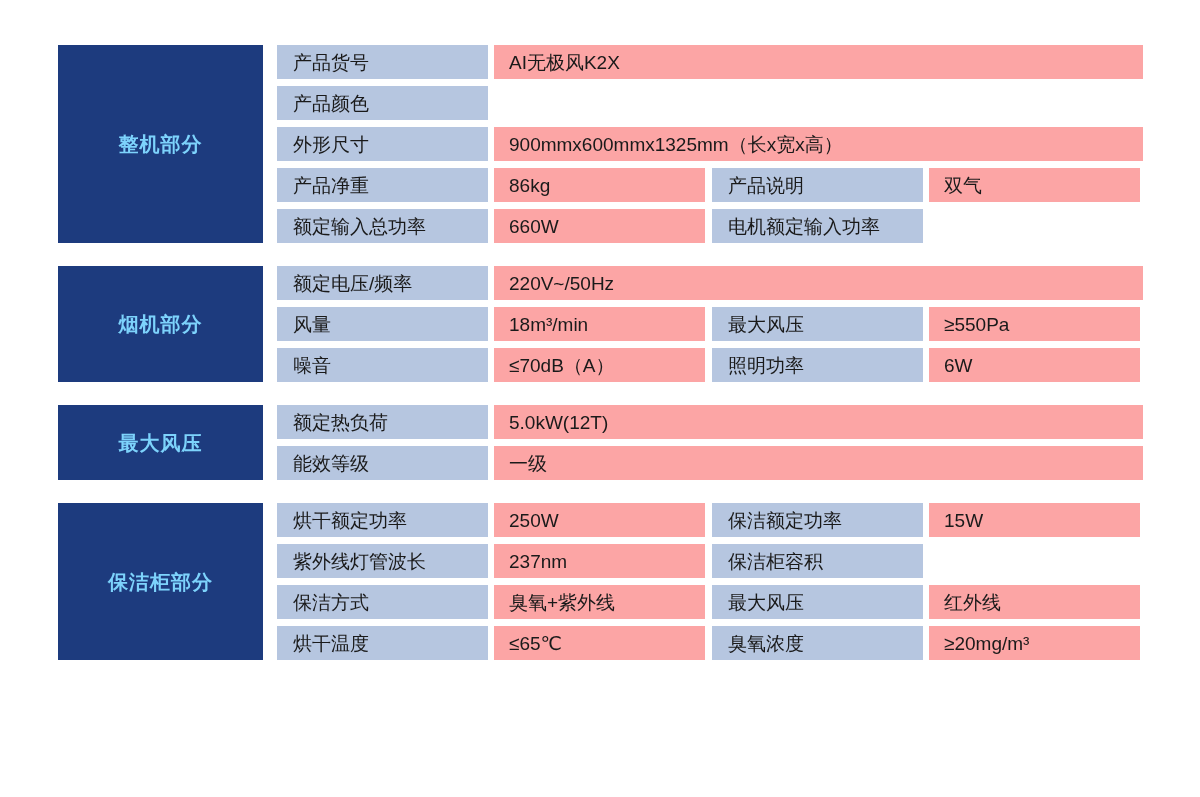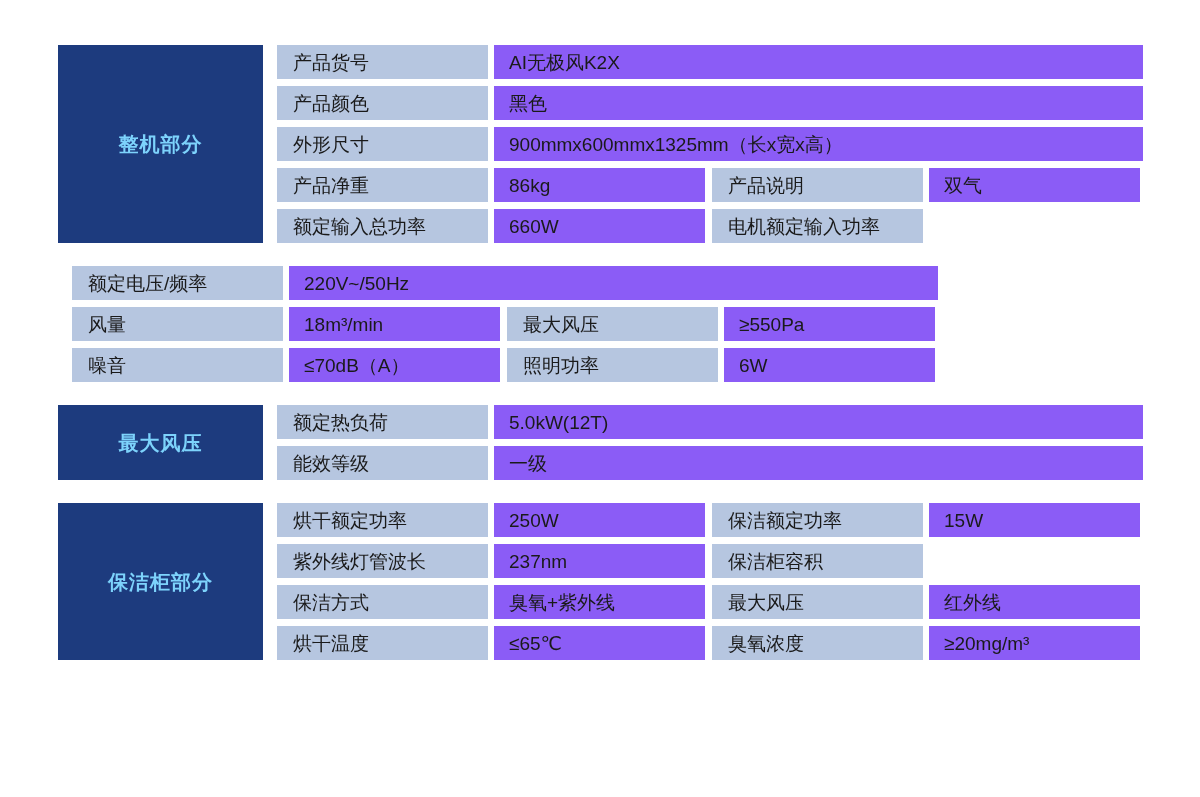--- a/index.html
+++ b/index.html
@@ -78,21 +78,21 @@
   }
 
   .cell-label {
     background: #b6c6e0;
     padding-left: 16px;
     flex: 0 0 211px;
     width: 211px;
   }
 
   .cell-value {
-    background: #8b5cf6;
+    background: #fca5a5;
     padding-left: 15px;
     flex: 0 0 211px;
     width: 211px;
   }
 
   
   .cell-value.span-wide {
     flex: 0 0 649px;
     width: 649px;
   }
@@ -118,21 +118,20 @@
         <div class="section-title">整机部分</div>
         <div class="section-rows">
           <div class="spec-row">
             <div class="cell cell-label">产品货号</div>
             <div class="gap-sm"></div>
             <div class="cell cell-value span-wide">AI无极风K2X</div>
           </div>
           <div class="spec-row">
             <div class="cell cell-label">产品颜色</div>
             <div class="gap-sm"></div>
-            <div class="cell cell-value span-wide">黑色</div>
           </div>
           <div class="spec-row">
             <div class="cell cell-label">外形尺寸</div>
             <div class="gap-sm"></div>
             <div class="cell cell-value span-wide">900mmx600mmx1325mm（长x宽x高）</div>
           </div>
           <div class="spec-row">
             <div class="cell cell-label">产品净重</div>
             <div class="gap-sm"></div>
             <div class="cell cell-value">86kg</div>
@@ -145,20 +144,21 @@
             <div class="cell cell-label">额定输入总功率</div>
             <div class="gap-sm"></div>
             <div class="cell cell-value">660W</div>
             <div class="gap-md"></div>
             <div class="cell cell-label">电机额定输入功率</div>
             <div class="gap-sm"></div>
           </div>
         </div>
       </div>
       <div class="spec-section">
+        <div class="section-title">烟机部分</div>
         <div class="section-rows">
           <div class="spec-row">
             <div class="cell cell-label">额定电压/频率</div>
             <div class="gap-sm"></div>
             <div class="cell cell-value span-wide">220V~/50Hz</div>
           </div>
           <div class="spec-row">
             <div class="cell cell-label">风量</div>
             <div class="gap-sm"></div>
             <div class="cell cell-value">18m³/min</div>

